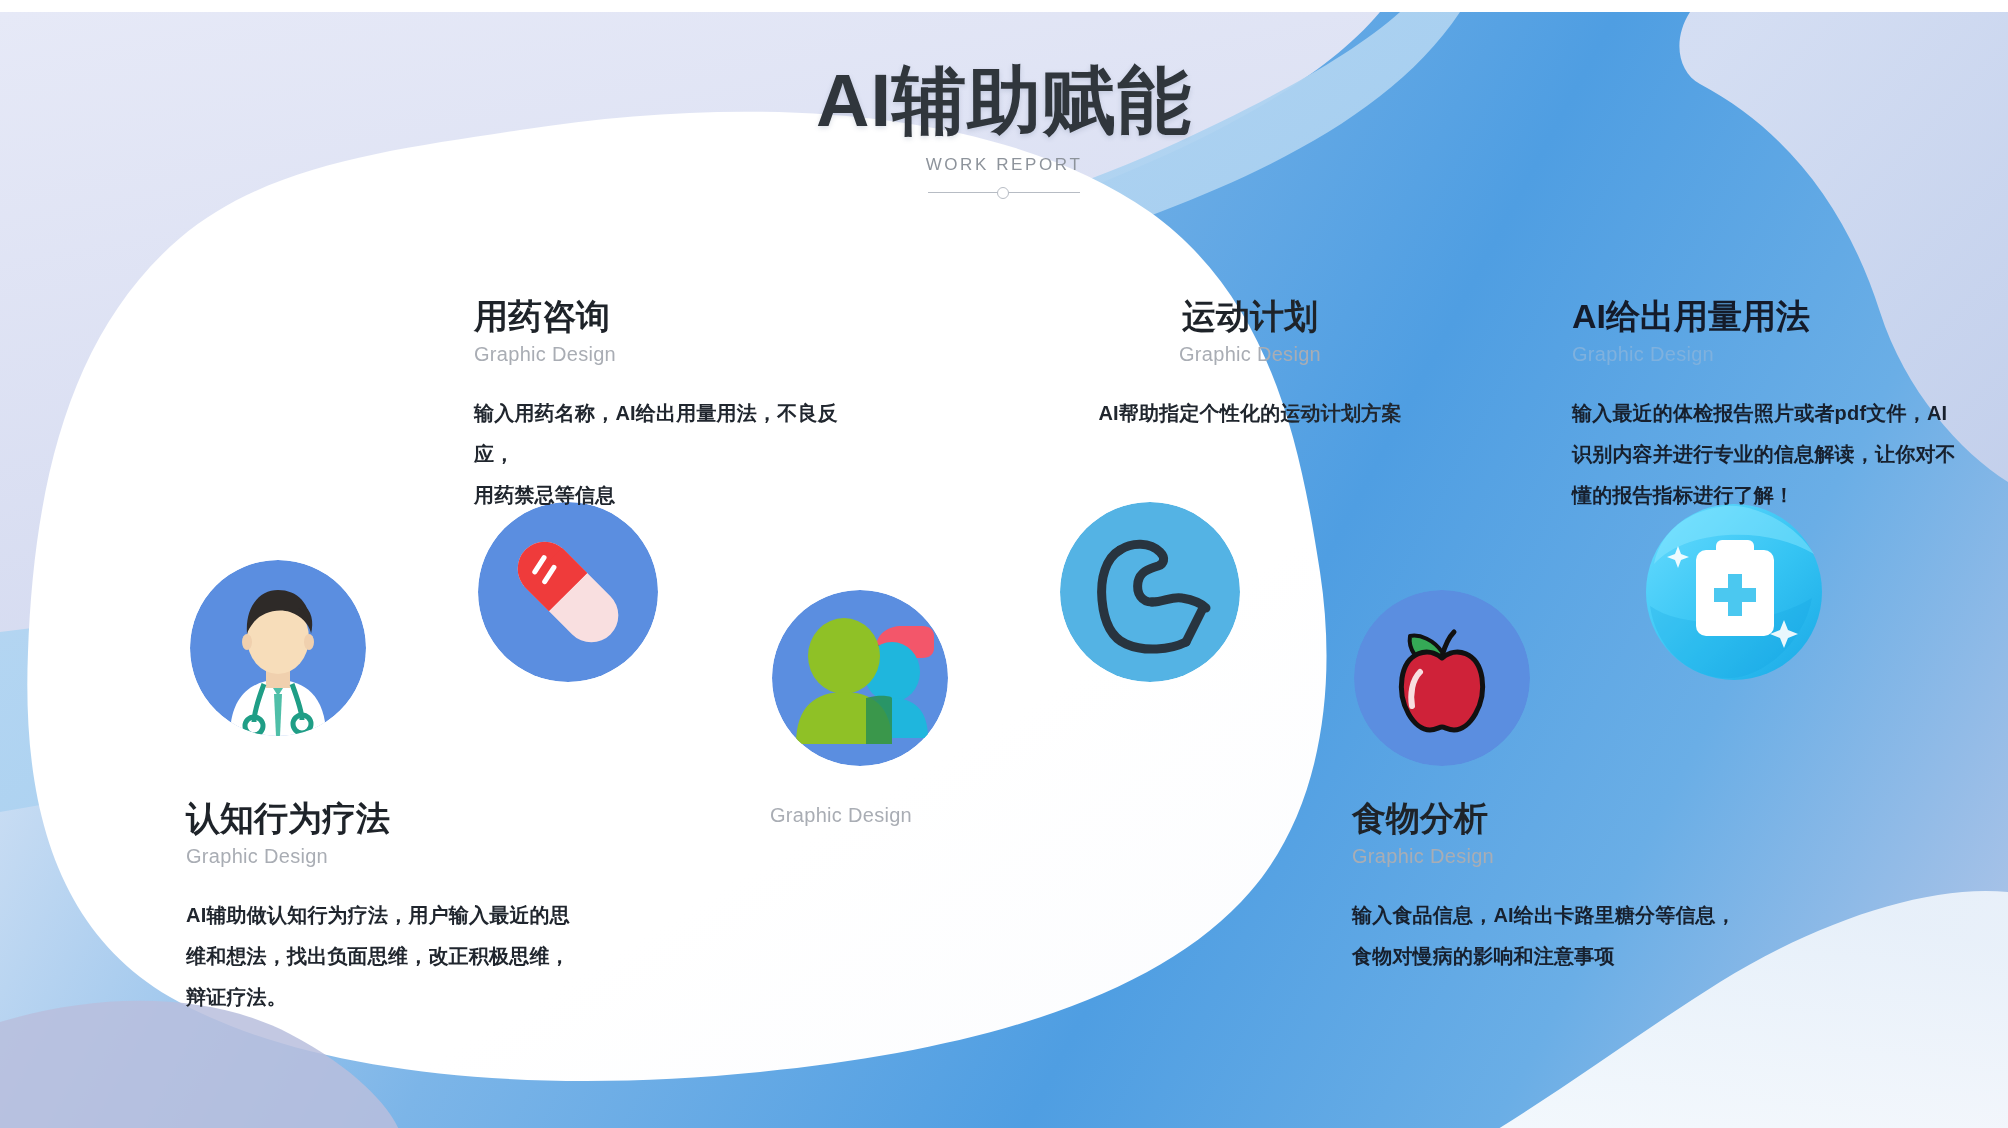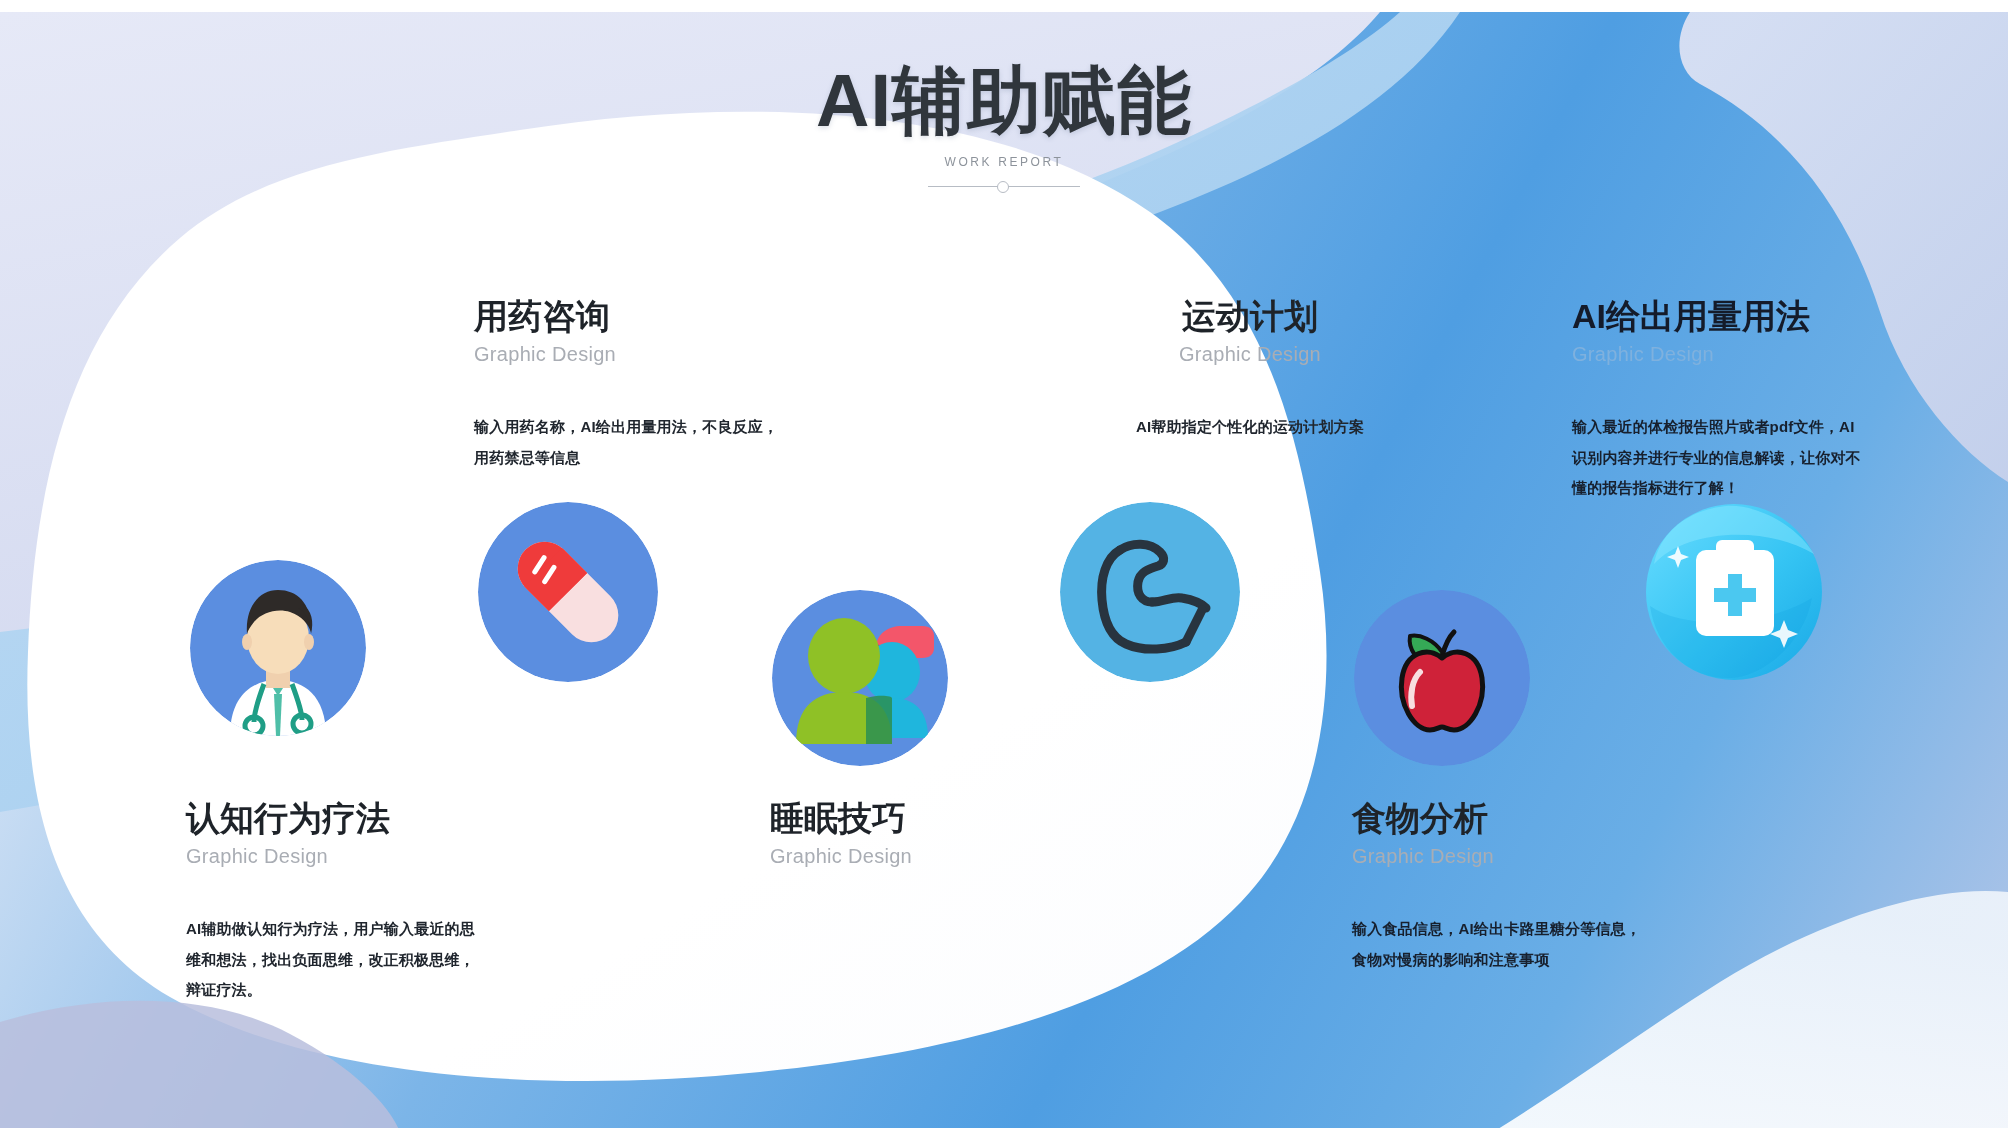--- a/index.html
+++ b/index.html
@@ -32,21 +32,21 @@
   .main-title {
     font-size:74px;
     font-weight:bold;
     color:#30363c;
     letter-spacing:1px;
     line-height:1.12;
     text-shadow:0 2px 5px rgba(90,110,140,0.22);
   }
   .sub-title {
     margin-top:12px;
-    font-size:12px;
+    font-size:17px;
     letter-spacing:2.6px;
     color:#8d939b;
     font-weight:400;
   }
   .divider {
     margin:11px auto 0;
     width:152px; height:14px;
     position:relative;
   }
   .divider .line {
@@ -77,22 +77,22 @@
   .f-title.dark-on-blue { color:#141b2a; }
   .f-sub {
     margin-top:6px;
     font-size:20px;
     color:#a9adb4;
     font-weight:400;
     letter-spacing:0.3px;
   }
   .f-sub.faint { color:#7fb1de; }
   .f-desc {
-    margin-top:46px;
-    font-size:15px;
+    margin-top:27px;
+    font-size:20px;
     font-weight:bold;
     color:#20262e;
     line-height:2.05;
     letter-spacing:0.2px;
   }
   .f-desc.on-blue { color:#17202e; }
 
   
   .icon-circle {
     position:absolute;
@@ -276,21 +276,20 @@
         <path d="M90,60 C90,54 96,50 102,52 L112,58 L100,76 C94,74 90,68 90,60 Z" fill="#9c3d96"></path>
         <ellipse cx="120" cy="82" rx="28" ry="30" fill="#1fb6dd"></ellipse>
         <path d="M86,148 C86,118 100,108 120,108 C142,108 156,120 156,148 Z" fill="#1fb6dd"></path>
         <ellipse cx="72" cy="66" rx="36" ry="38" fill="#8fc126"></ellipse>
         <path d="M24,154 C24,116 44,102 72,102 C100,102 120,116 120,154 Z" fill="#8fc126"></path>
         <path d="M94,108 C108,104 120,106 120,108 L120,154 L94,154 Z" fill="#2b8f52" opacity="0.85"></path>
       </g>
     </svg>
   </div>
   <div class="feature" style="left:770px; top:786px; width:380px;">
-    <div class="f-title">睡眠技巧</div>
     <div class="f-sub">Graphic Design</div>
   </div>
 
   <div class="icon-circle" style="left:1354px; top:578px; width:176px; height:176px;">
     <svg viewBox="0 0 176 176">
       <circle cx="88" cy="88" r="88" fill="#5b8ee0"></circle>
       <g>
         <path d="M88,62 C80,50 66,44 56,46 C54,58 62,72 78,76" fill="#35a956" stroke="#111111" stroke-width="4" stroke-linejoin="round"></path>
         <path d="M88,66 C92,52 96,46 100,42" fill="none" stroke="#111111" stroke-width="5" stroke-linecap="round"></path>
         <path d="M88,68 C74,56 52,62 48,88 C44,114 60,140 76,140 C82,140 85,137 88,137

